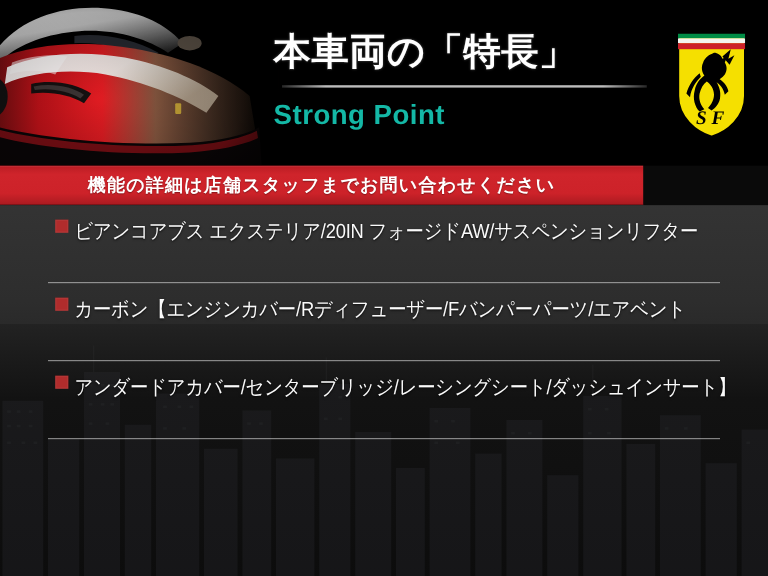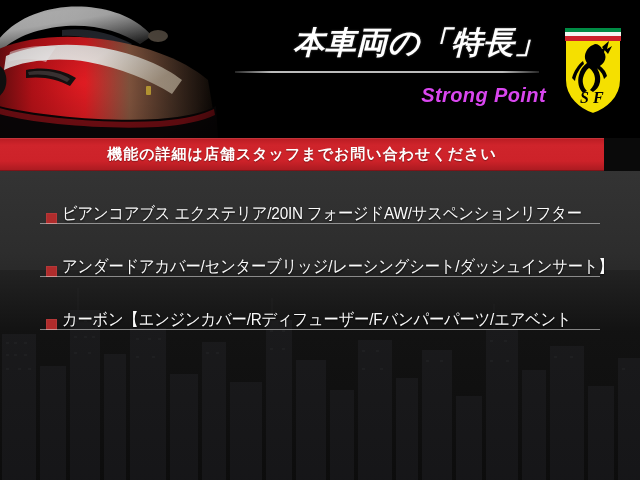--- a/index.html
+++ b/index.html
@@ -43,61 +43,60 @@
       radial-gradient(ellipse 150px 90px at 62% 40%, rgba(60,35,25,0.5) 0%, rgba(0,0,0,0) 72%),
       #000;
   }
   .car-svg { position: absolute; left: 0; top: 0; }
 
   
   .title-block {
     position: absolute;
     left: 228px; top: 22px;
     width: 318px;
-    text-align: right;
-    font-style: italic;
+    text-align: left;
   }
   .title-main {
     font-size: 31px;
     line-height: 42px;
     font-weight: bold;
     color: #ffffff;
     letter-spacing: 0.5px;
     white-space: nowrap;
     text-shadow: 0 0 2px rgba(255,255,255,0.35);
   }
   .title-rule {
     width: 304px;
     height: 2px;
     margin: 7px auto 0 auto;
     background: linear-gradient(to right, rgba(255,255,255,0.15), rgba(220,220,220,0.85) 12%, rgba(220,220,220,0.85) 88%, rgba(255,255,255,0.15));
   }
   .title-sub {
     margin-top: 8px;
-    font-size: 20px;
+    font-size: 23px;
     line-height: 28px;
     font-weight: bold;
-    color: #d946ef;
+    color: #14b8a6;
     letter-spacing: 0.4px;
     white-space: nowrap;
   }
 
   
   .shield-wrap {
     position: absolute;
     right: 16px; top: 24px;
     width: 62px;
     height: 92px;
   }
 
   
   .red-banner {
     position: absolute;
     left: 0; top: 138px;
-    width: 604px;
+    width: 536px;
     height: 33px;
     background: linear-gradient(to bottom, #b91c23 0%, #cf242b 22%, #cd2229 70%, #a81a20 100%);
     display: flex;
     align-items: center;
     justify-content: center;
     box-shadow: inset 0 1px 0 rgba(255,255,255,0.10), inset 0 -1px 0 rgba(0,0,0,0.25);
   }
   .red-banner-text {
     font-size: 15px;
     font-weight: bold;
@@ -136,22 +135,23 @@
   .feature-list {
     position: absolute;
     left: 0; top: 0;
     width: 640px;
     list-style: none;
   }
   .feature-item {
     position: relative;
     height: 53px;
     display: flex;
-    align-items: flex-end;
+    align-items: flex-start;
     padding-left: 46px;
+    margin-top: 12px;
   }
   .bullet {
     flex: 0 0 auto;
     width: 11px;
     height: 11px;
     background: #b02c2c;
     margin-right: 5px;
     box-shadow: inset 0 0 0 1px rgba(255,255,255,0.06);
   }
   .feature-text {
@@ -357,24 +357,24 @@
     <div class="body-shade"></div>
 
     <ul class="feature-list">
       <li class="feature-item">
         <span class="bullet"></span>
         <span class="feature-text">ビアンコアブス エクステリア/20IN フォージドAW/サスペンションリフター</span>
         <span class="divider"></span>
       </li>
       <li class="feature-item">
         <span class="bullet"></span>
-        <span class="feature-text">アンダードアカバー/センターブリッジ/レーシングシート/ダッシュインサート】</span>
+        <span class="feature-text">カーボン【エンジンカバー/Rディフューザー/Fバンパーパーツ/エアベント</span>
         <span class="divider"></span>
       </li>
       <li class="feature-item">
         <span class="bullet"></span>
-        <span class="feature-text">カーボン【エンジンカバー/Rディフューザー/Fバンパーパーツ/エアベント</span>
+        <span class="feature-text">アンダードアカバー/センターブリッジ/レーシングシート/ダッシュインサート】</span>
         <span class="divider"></span>
       </li>
     </ul>
   </div>
 
 </div>
 
 </body></html>

